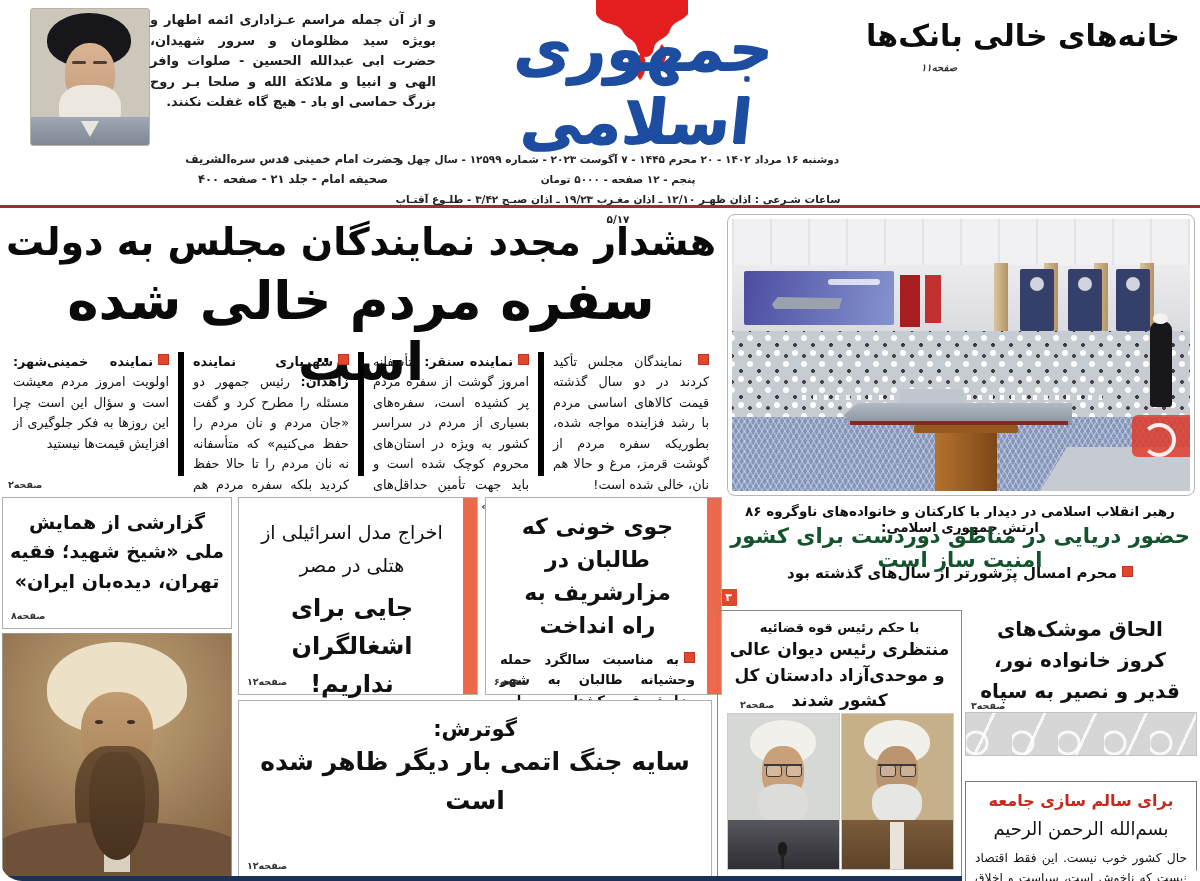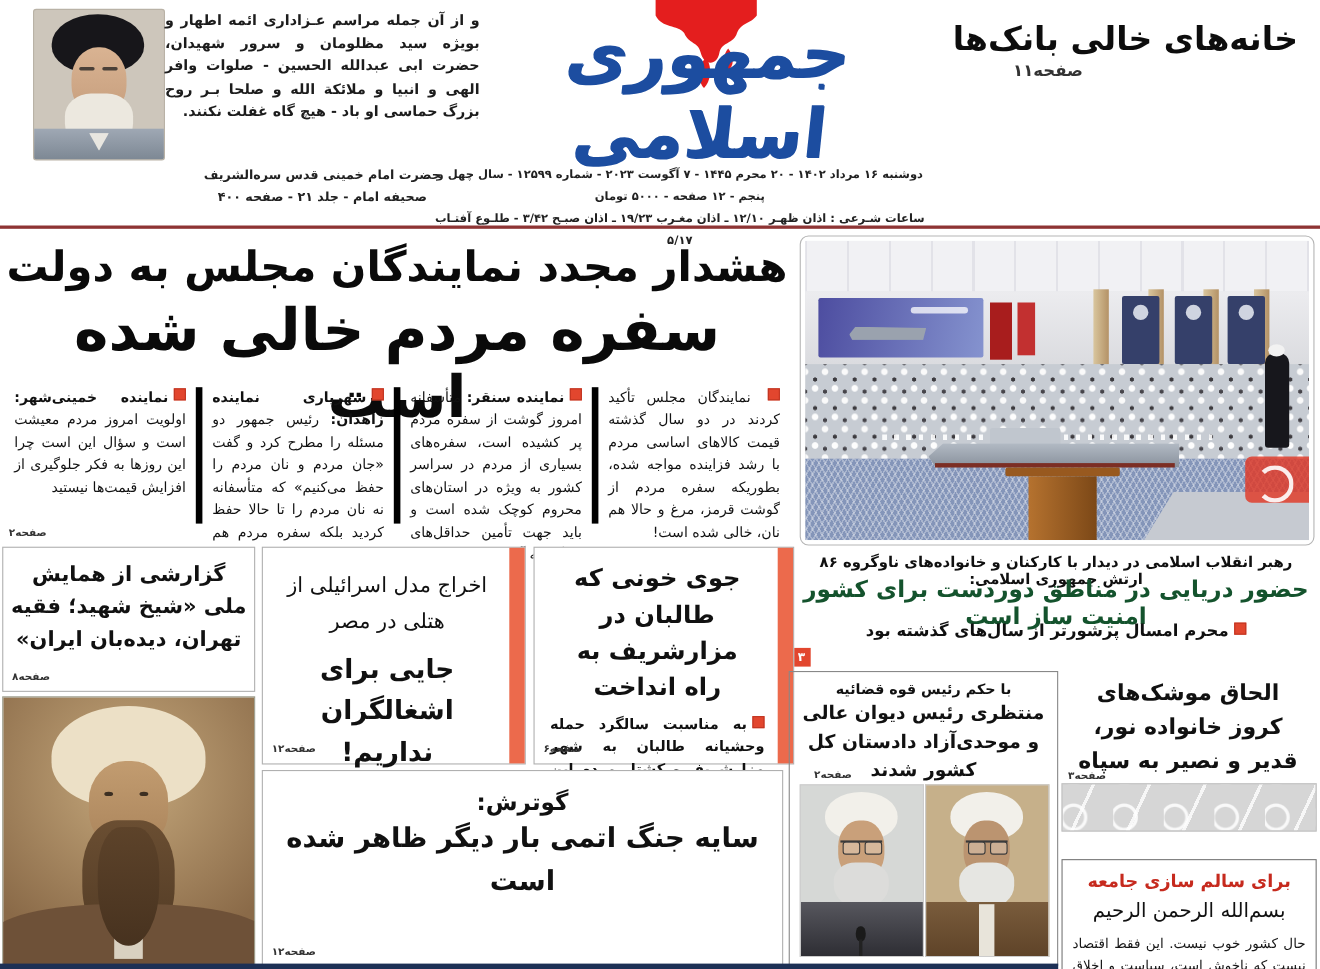--- a/index.html
+++ b/index.html
@@ -1,17 +1,17 @@
 <!DOCTYPE html>
 <html lang="fa" dir="rtl"><head>
 <meta charset="utf-8">
 <style>
   html,body{margin:0;padding:0;background:#fff;}
   .page{position:relative;width:1200px;height:881px;background:#fff;overflow:hidden;
-        font-family:"DejaVu Sans",sans-serif;direction:rtl;color:#111;}
+        font-family:"DejaVu Sans",sans-serif;direction:rtl;color:#111;border-radius:22px;}
   .abs{position:absolute;}
   .ctr{text-align:center;}
   .jst{text-align:justify;}
 
   
   .imam-photo{left:30px;top:8px;width:118px;height:136px;border:1px solid #b9b2a6;border-radius:3px;
               background:#cdc6bb;overflow:hidden;}
   .im-turban{position:absolute;left:16px;top:4px;width:84px;height:54px;background:#17161a;border-radius:50% 50% 46% 46%;}
   .im-face{position:absolute;left:34px;top:34px;width:50px;height:60px;background:linear-gradient(#d9b392,#c79f7e);border-radius:48% 48% 42% 42%;}
   .im-brow{position:absolute;left:41px;top:52px;width:14px;height:3px;background:#4a4038;border-radius:2px;}
@@ -23,21 +23,21 @@
   .imam-attrib{left:150px;top:150px;width:286px;font-size:11.5px;font-weight:bold;line-height:1.7;color:#222;}
 
   .logo-wrap{left:432px;top:0;width:416px;height:146px;}
   .blood{position:absolute;left:150px;top:0;width:120px;height:96px;z-index:1;}
   .logo-text{position:absolute;left:0;top:12px;width:100%;z-index:2;font-size:62px;font-weight:bold;
              color:#1c4da0;text-align:center;transform:skewX(-6deg);letter-spacing:-2px;
              text-shadow:1px 1px 0 #1c4da0;}
   .date-block{left:392px;top:150px;width:452px;font-size:10.5px;font-weight:bold;color:#222;line-height:1.9;text-align:center;letter-spacing:-.2px;}
 
   .bank-block{left:855px;top:12px;width:336px;font-size:30px;font-weight:bold;line-height:1.6;color:#0d0d0d;}
-  .bank-page{position:absolute;left:66px;bottom:-16px;font-size:15px;font-weight:bold;color:#333;}
+  .bank-page{position:absolute;left:66px;bottom:-16px;font-size:10px;font-weight:bold;color:#333;font-style:italic;}
 
   .rule-maroon{left:0;top:205px;width:1200px;height:3px;background:#8e3434;}
 
   
   .lead-kicker{left:0;top:220px;width:722px;font-size:38px;font-weight:bold;color:#0a0a0a;}
   .lead-headline{left:0;top:270px;width:722px;font-size:53px;font-weight:bold;color:#0a0a0a;}
   .lead-cols{left:4px;top:352px;width:714px;height:124px;display:flex;}
   .lead-col{flex:1;padding:0 9px;font-size:12.8px;line-height:1.6;color:#111;}
   .lead-col + .lead-col{border-right:6px solid #000000;}
   .bullet{display:inline-block;width:9px;height:9px;background:#e2462e;margin-left:5px;border:1px solid #c03522;vertical-align:1px;}

